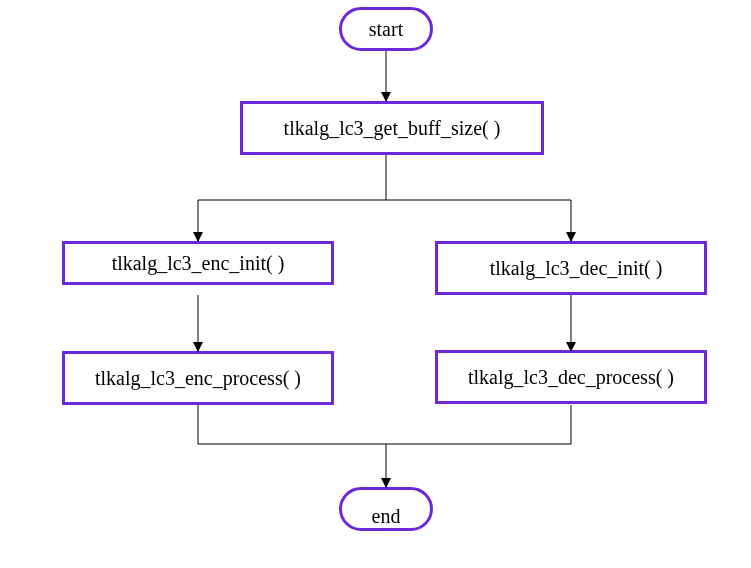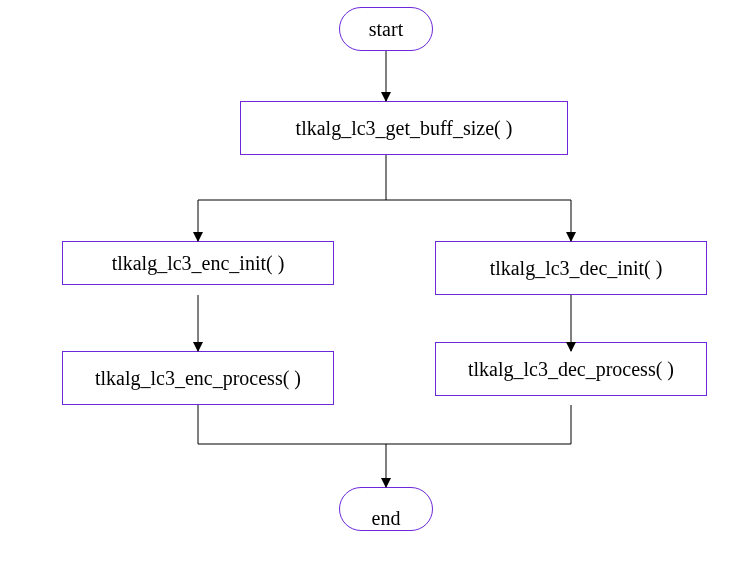--- a/index.html
+++ b/index.html
@@ -9,21 +9,21 @@
     width: 751px;
     height: 568px;
     position: relative;
     font-family: "Times New Roman", serif;
     font-size: 20px;
     background: #fff;
     color: #000;
   }
   .node {
     position: absolute;
-    border: 1px solid #6d28d9;
+    border: 3px solid #6d28d9;
     background: #fff;
     display: flex;
     align-items: center;
     justify-content: center;
     text-align: center;
     padding: 0 12px;
     white-space: nowrap;
   }
   .terminal {
     border-radius: 22px;
@@ -36,37 +36,37 @@
     pointer-events: none;
   }
 </style>
 </head>
 <body>
 
 <div class="node terminal" style="left:339px; top:7px; width:94px;">
   <span>start</span>
 </div>
 
-<div class="node" style="left:240px; top:101px; width:328px; height:54px;">
+<div class="node" style="left:240px; top:101px; width:304px; height:54px;">
   <span>tlkalg_lc3_get_buff_size( )</span>
 </div>
 
 <div class="node" style="left:62px; top:241px; width:272px; height:44px;">
   <span>tlkalg_lc3_enc_init( )</span>
 </div>
 
 <div class="node" style="left:435px; top:241px; width:272px; height:54px;padding-left:22px;">
   <span>tlkalg_lc3_dec_init( )</span>
 </div>
 
 <div class="node" style="left:62px; top:351px; width:272px; height:54px;">
   <span>tlkalg_lc3_enc_process( )</span>
 </div>
 
-<div class="node" style="left:435px; top:342px; width:272px; height:54px;">
+<div class="node" style="left:435px; top:350px; width:272px; height:54px;">
   <span>tlkalg_lc3_dec_process( )</span>
 </div>
 
 <div class="node terminal" style="left:339px; top:487px; width:94px;align-items:flex-end;">
   <span>end</span>
 </div>
 
 <svg class="connectors">
   <defs>
     <marker id="arrow" markerWidth="10" markerHeight="10" refX="9" refY="5" orient="auto" markerUnits="userSpaceOnUse">

